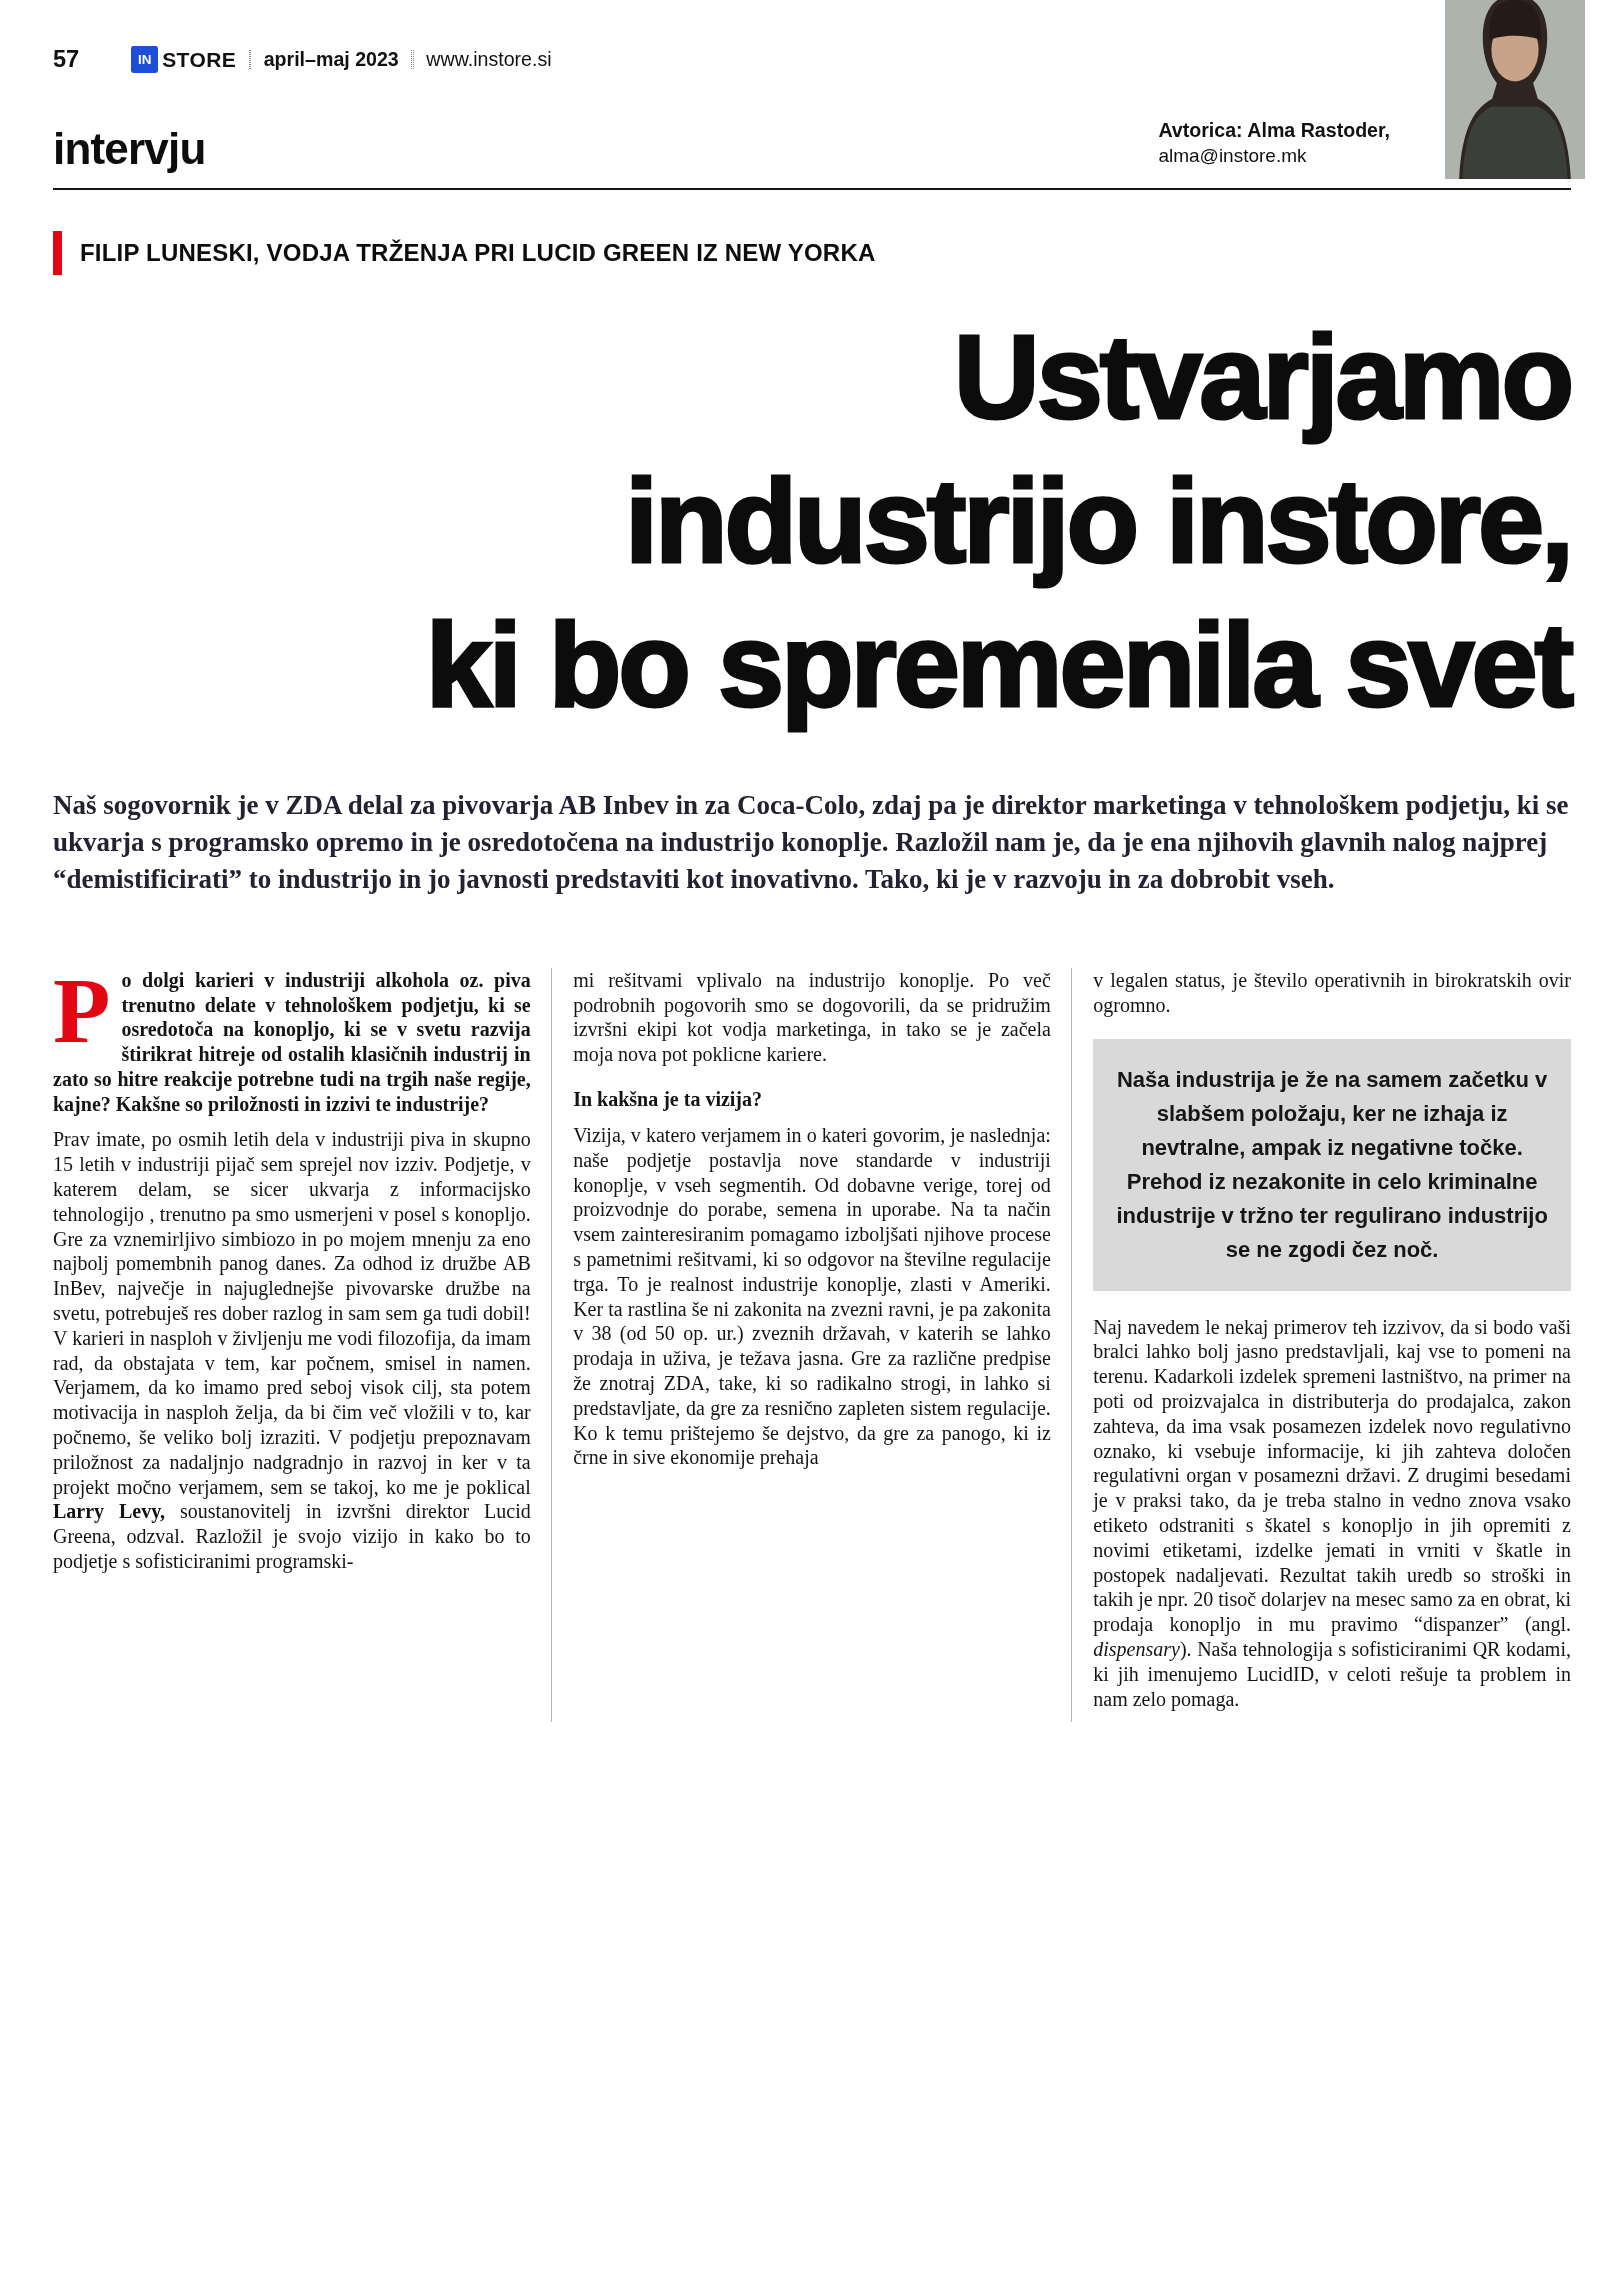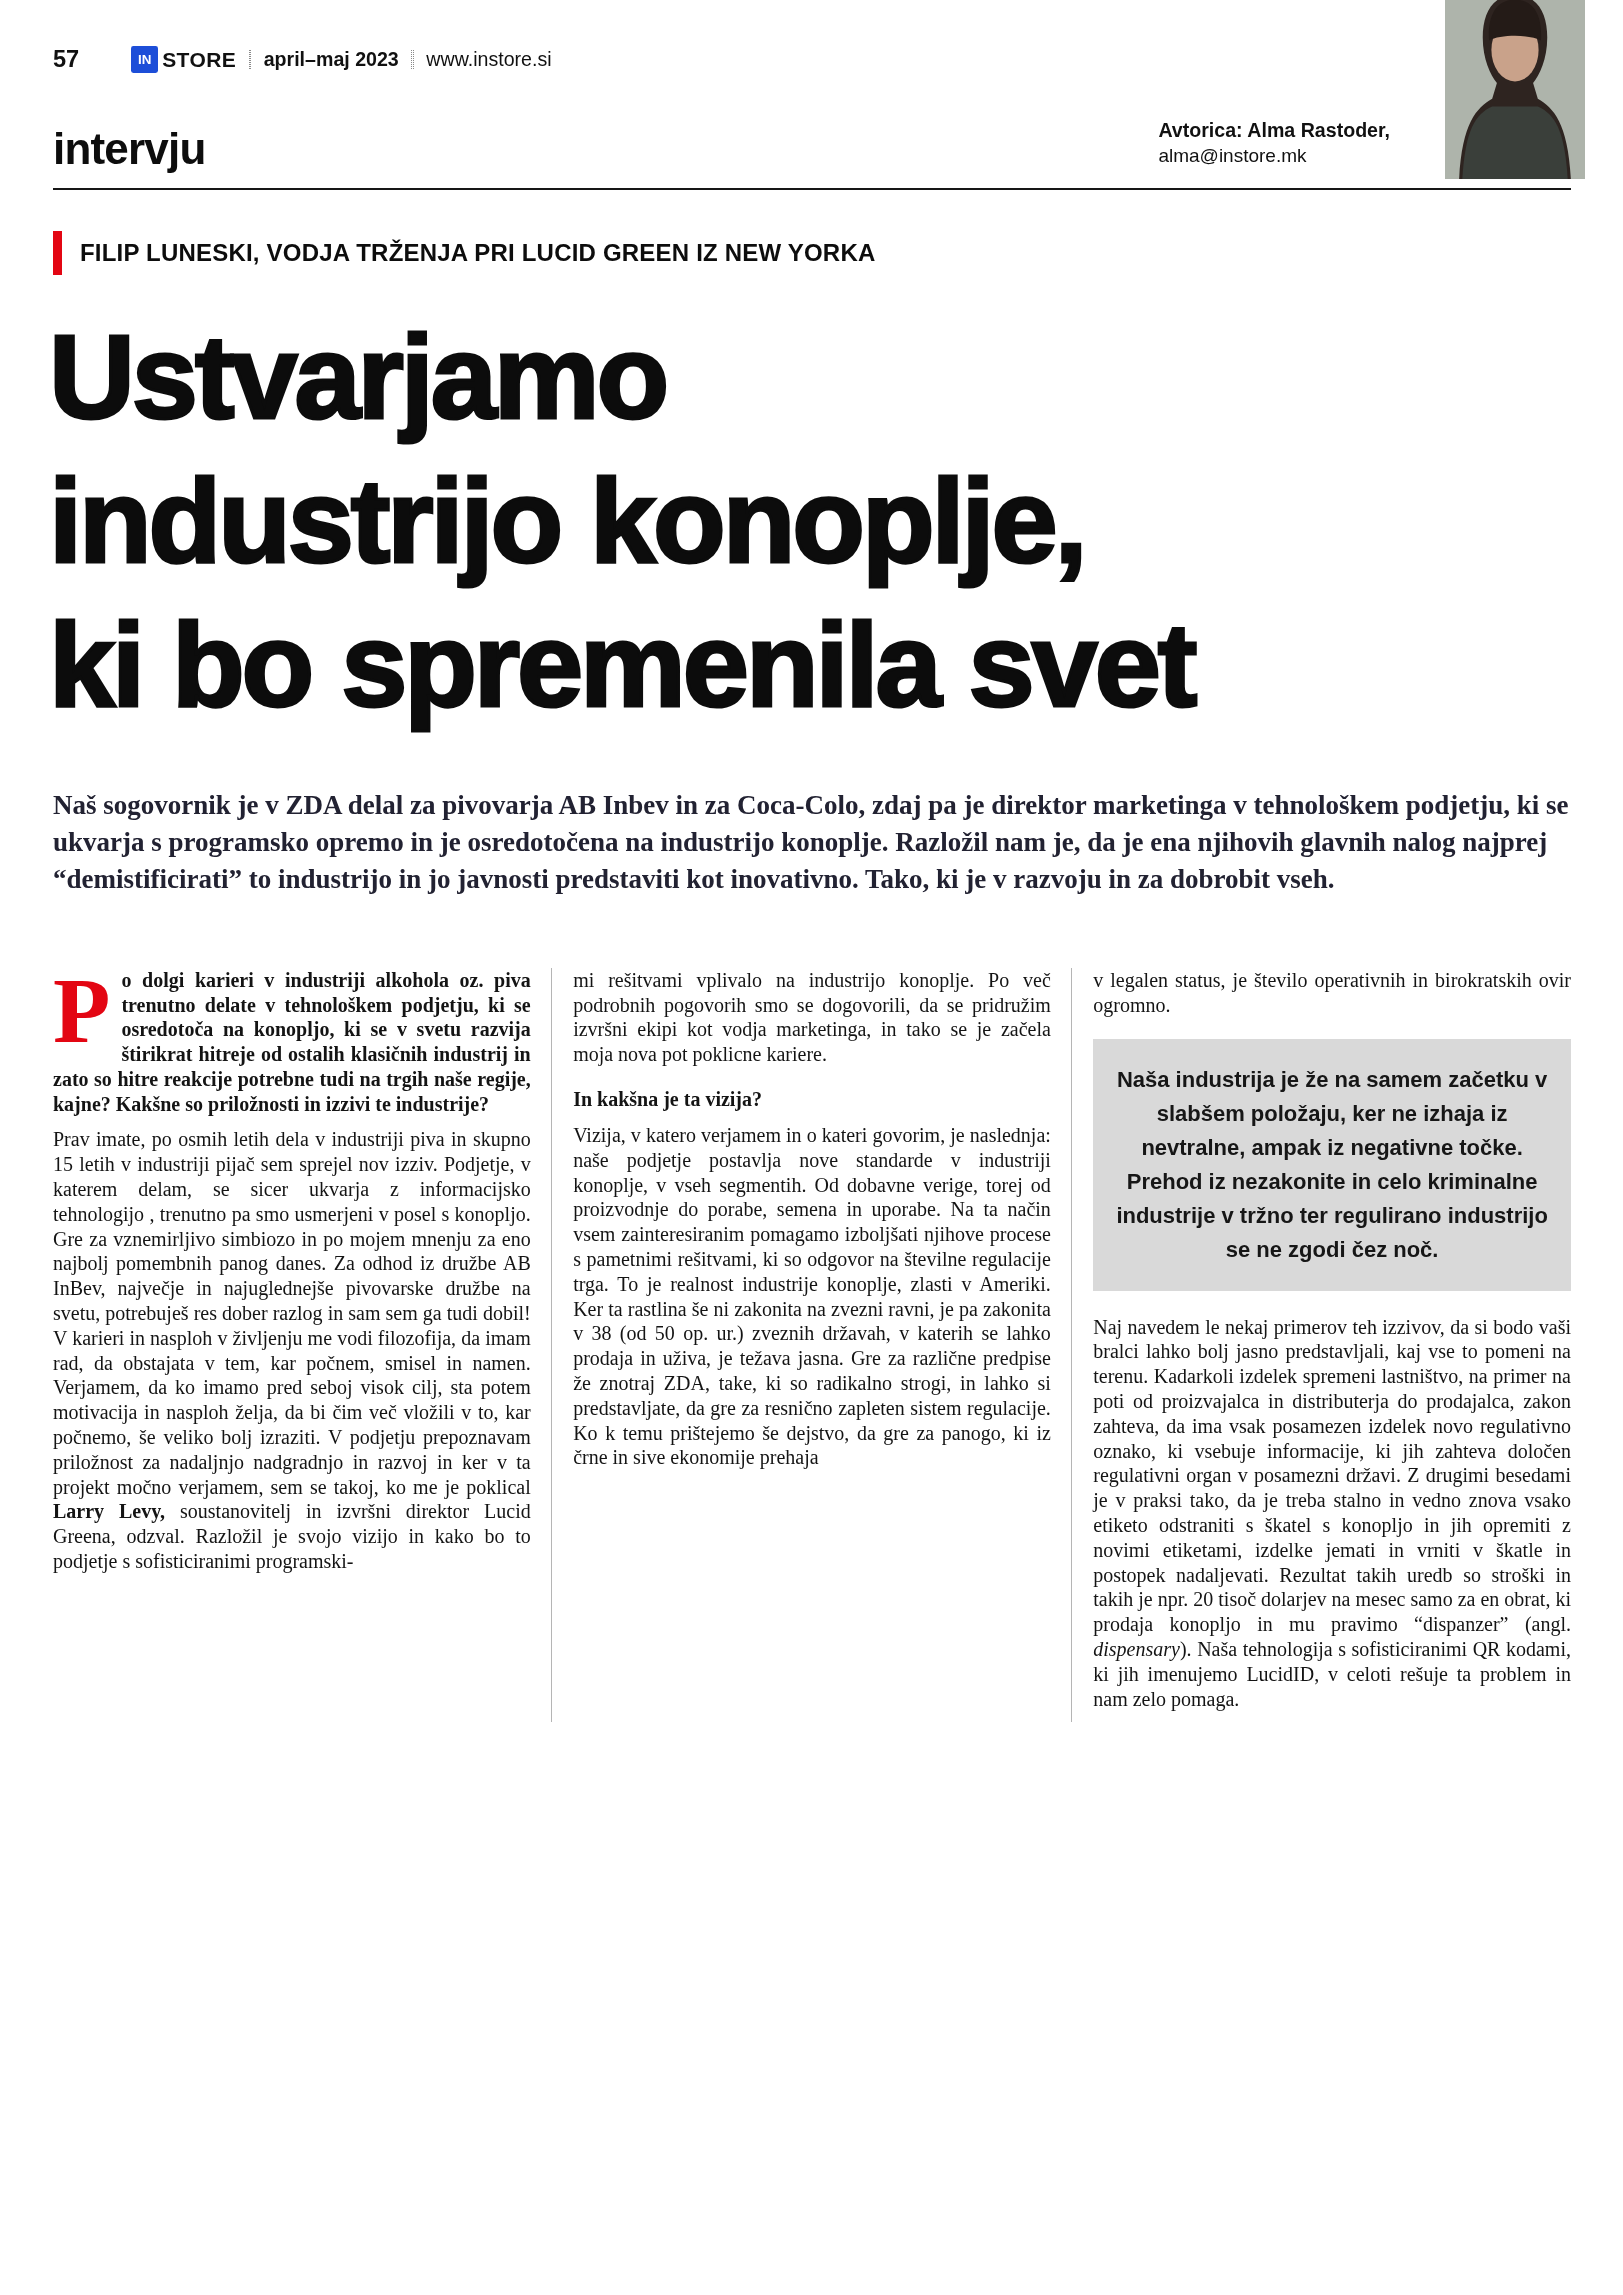--- a/index.html
+++ b/index.html
@@ -71,21 +71,21 @@
   .title {
     margin:30px 52px 0 49px;
     font-family:"Liberation Sans", sans-serif;
     font-weight:bold;
     font-size:119px;
     line-height:1.21;
     letter-spacing:-3.1px;
     color:#0c0c0c;
     -webkit-text-stroke:3.1px #0c0c0c;
   }
-  .title span { display:block; }
+  .title span { display:block;text-align:right; }
   
   .lead {
     margin:50px 52px 0 53px;
     font-family:"Liberation Serif", serif;
     font-weight:bold;
     font-size:27px; line-height:1.38;
     color:#222232;
     text-align:left;
   }
   
@@ -156,21 +156,21 @@
       </svg>
     </div>
   </div>
 
   <div class="kicker">
     <span class="kicker-text">FILIP LUNESKI, VODJA TRŽENJA PRI LUCID GREEN IZ NEW YORKA</span>
   </div>
 
   <h1 class="title">
     <span>Ustvarjamo</span>
-    <span>industrijo konoplje,</span>
+    <span>industrijo instore,</span>
     <span>ki bo spremenila svet</span>
   </h1>
 
   <p class="lead">Naš sogovornik je v ZDA delal za pivovarja AB Inbev in za Coca-Colo, zdaj pa je direktor marketinga v tehnološkem podjetju, ki se ukvarja s programsko opremo in je osredotočena na industrijo konoplje. Razložil nam je, da je ena njihovih glavnih nalog najprej “demistificirati” to industrijo in jo javnosti predstaviti kot inovativno. Tako, ki je v razvoju in za dobrobit vseh.</p>
 
   <div class="columns">
 
     <div class="col">
       <p class="question">
         <span class="dropcap">P</span><span>o dolgi karieri v industriji alkohola oz. piva trenutno delate v tehnološkem podjetju, ki se osredotoča na konopljo, ki se v svetu razvija štirikrat hitreje od ostalih klasičnih industrij in zato so hitre reakcije potrebne tudi na trgih naše regije, kajne? Kakšne so priložnosti in izzivi te industrije?</span>

